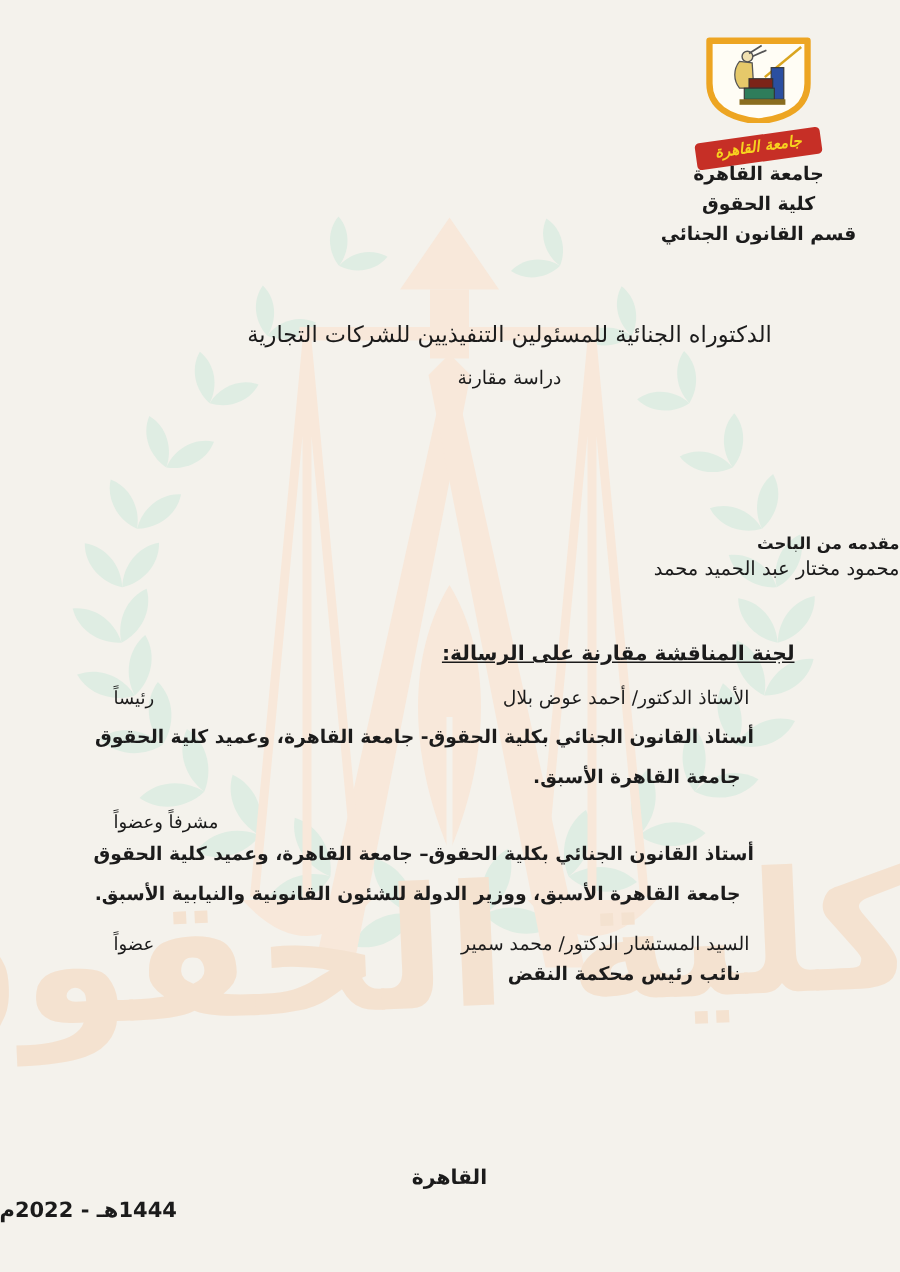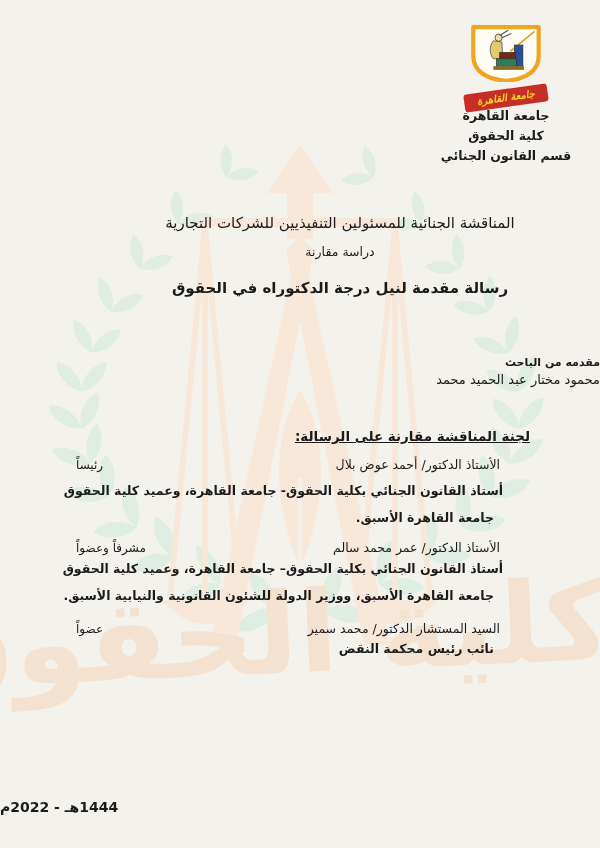--- a/index.html
+++ b/index.html
@@ -185,38 +185,37 @@
       </svg>
       <div class="banner">جامعة القاهرة</div>
     </div>
 
     <div class="inst">
       <div>جامعة القاهرة</div>
       <div>كلية الحقوق</div>
       <div>قسم القانون الجنائي</div>
     </div>
 
-    <div class="line ctr t-main">المناقشة الجنائية للمسئولين التنفيذيين للشركات التجارية</div>
+    <div class="line ctr t-main">الدكتوراه الجنائية للمسئولين التنفيذيين للشركات التجارية</div>
     <div class="line ctr t-sub">دراسة مقارنة</div>
-    <div class="line ctr t-degree">رسالة مقدمة لنيل درجة الدكتوراه في الحقوق</div>
 
     <div class="line a-head">مقدمه من الباحث</div>
     <div class="line a-name">محمود مختار عبد الحميد محمد</div>
 
     <div class="line c-head">لجنة المناقشة مقارنة على الرسالة:</div>
 
     <div class="line c-name n1">الأستاذ الدكتور/ أحمد عوض بلال</div>
     <div class="line c-role r1">رئيساً</div>
     <div class="line c-desc d1a">أستاذ القانون الجنائي بكلية الحقوق- جامعة القاهرة، وعميد كلية الحقوق</div>
     <div class="line c-desc d1b">جامعة القاهرة الأسبق.</div>
 
-    <div class="line c-name n2">الأستاذ الدكتور/ عمر محمد سالم</div>
     <div class="line c-role r2">مشرفاً وعضواً</div>
     <div class="line c-desc d2a">أستاذ القانون الجنائي بكلية الحقوق– جامعة القاهرة، وعميد كلية الحقوق</div>
     <div class="line c-desc d2b">جامعة القاهرة الأسبق، ووزير الدولة للشئون القانونية والنيابية الأسبق.</div>
 
     <div class="line c-name n3">السيد المستشار الدكتور/ محمد سمير</div>
     <div class="line c-role r3">عضواً</div>
     <div class="line c-desc d3">نائب رئيس محكمة النقض</div>
 
+    <div class="line f-city">القاهرة</div>
     <div class="line f-year">1444هـ - 2022م</div>
   </div>
 </div>
 
 </body></html>

